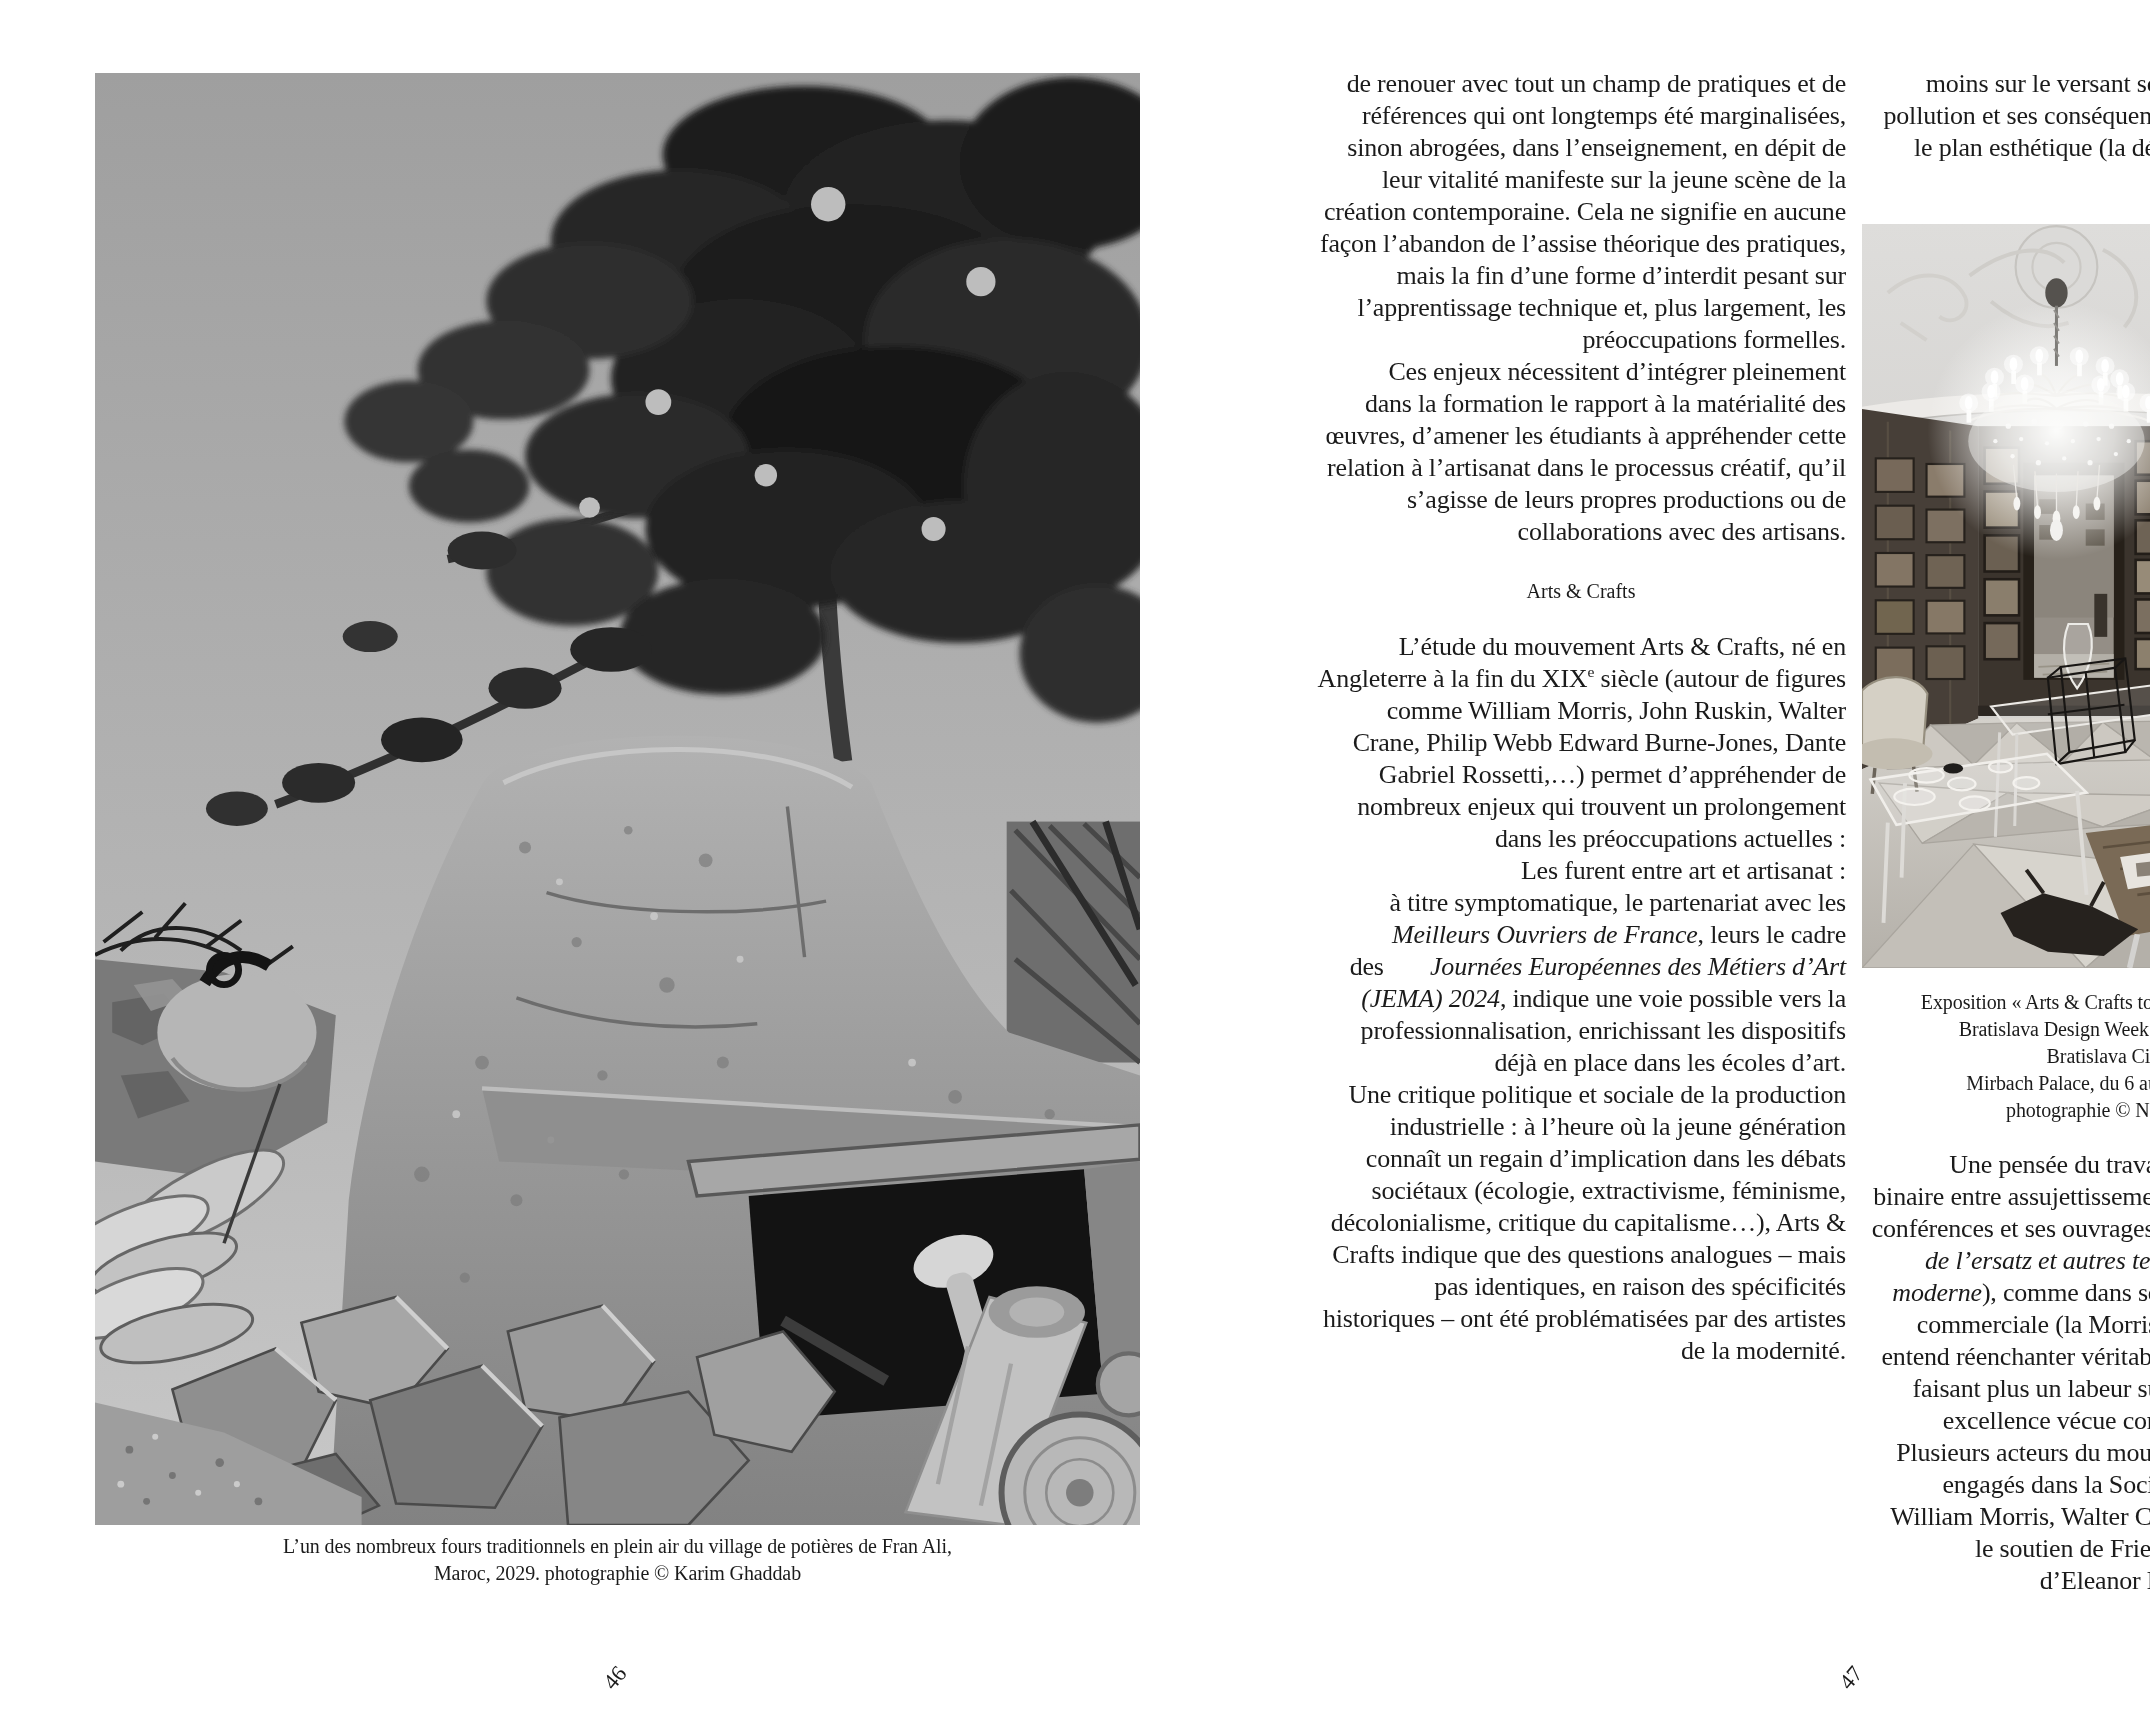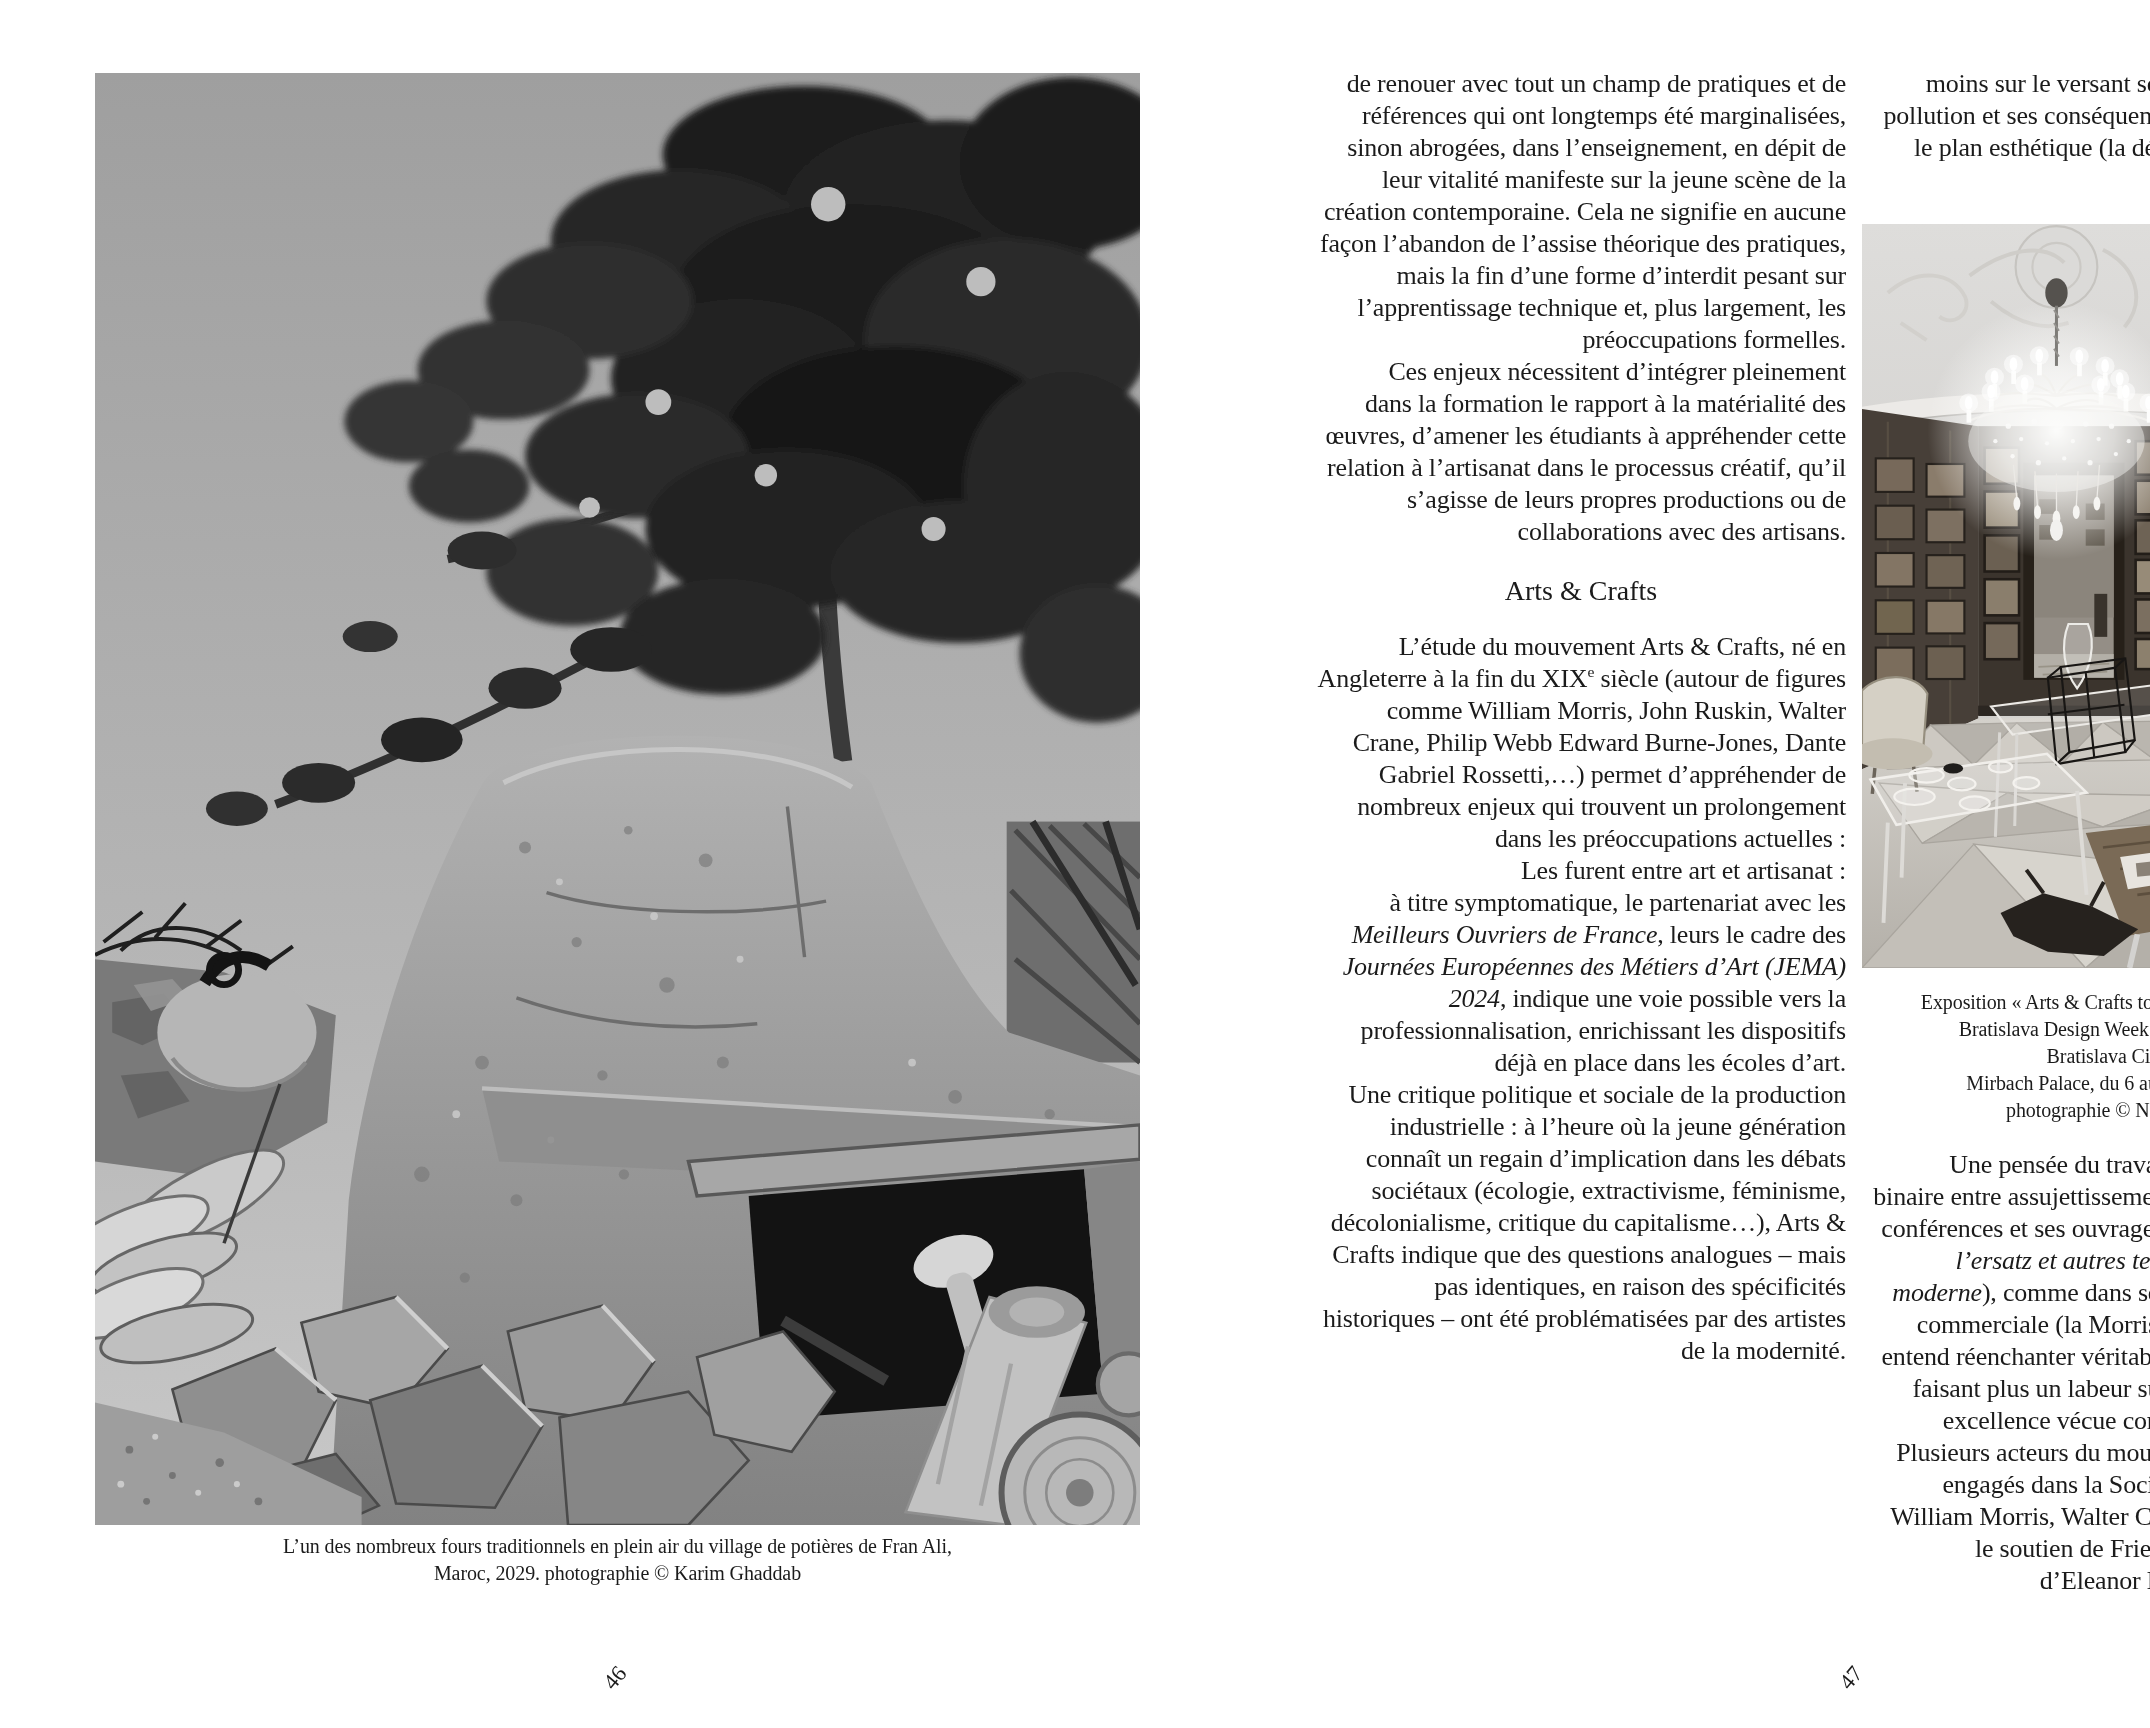--- a/index.html
+++ b/index.html
@@ -12,23 +12,23 @@
   .photo svg{display:block;width:100%;height:100%;}
   .photo-left{left:95px;top:73px;width:1045px;height:1452px;}
   .photo-right{left:1862px;top:224px;width:555px;height:744px;}
   
   .col{position:absolute;font-size:26px;line-height:32px;letter-spacing:-0.2px;text-align:left;}
   .col1{left:1316px;top:68px;width:530px;}
   .col2{left:1870px;top:68px;width:536px;}
   .col2b{left:1870px;top:1149px;width:536px;}
   .para{margin:0;white-space:pre-line;text-align:right;}
   .ind{text-indent:22.4px;}
-  .it{font-style:italic;}
+  .it{font-style:italic;margin-left:40px;}
   .sup{font-size:0.6em;vertical-align:super;line-height:0;}
-  .heading{margin:27px 0 24px 0;font-size:28px;font-weight:normal;text-align:center;letter-spacing:0;}
+  .heading{margin:27px 0 24px 0;font-size:20px;font-weight:normal;text-align:center;letter-spacing:0;}
   
   .caption{position:absolute;font-size:20px;line-height:27px;text-align:center;white-space:pre-line;letter-spacing:-0.1px;}
   .caption-left{left:138px;top:1533px;width:959px;}
   .caption-right{left:1852px;top:989px;width:576px;}
   
   .pagenum{position:absolute;font-size:22.4px;transform:rotate(-50deg);transform-origin:center;}
   .pn46{left:604px;top:1665px;}
   .pn47{left:1840px;top:1665px;}
 </style>
 </head>

